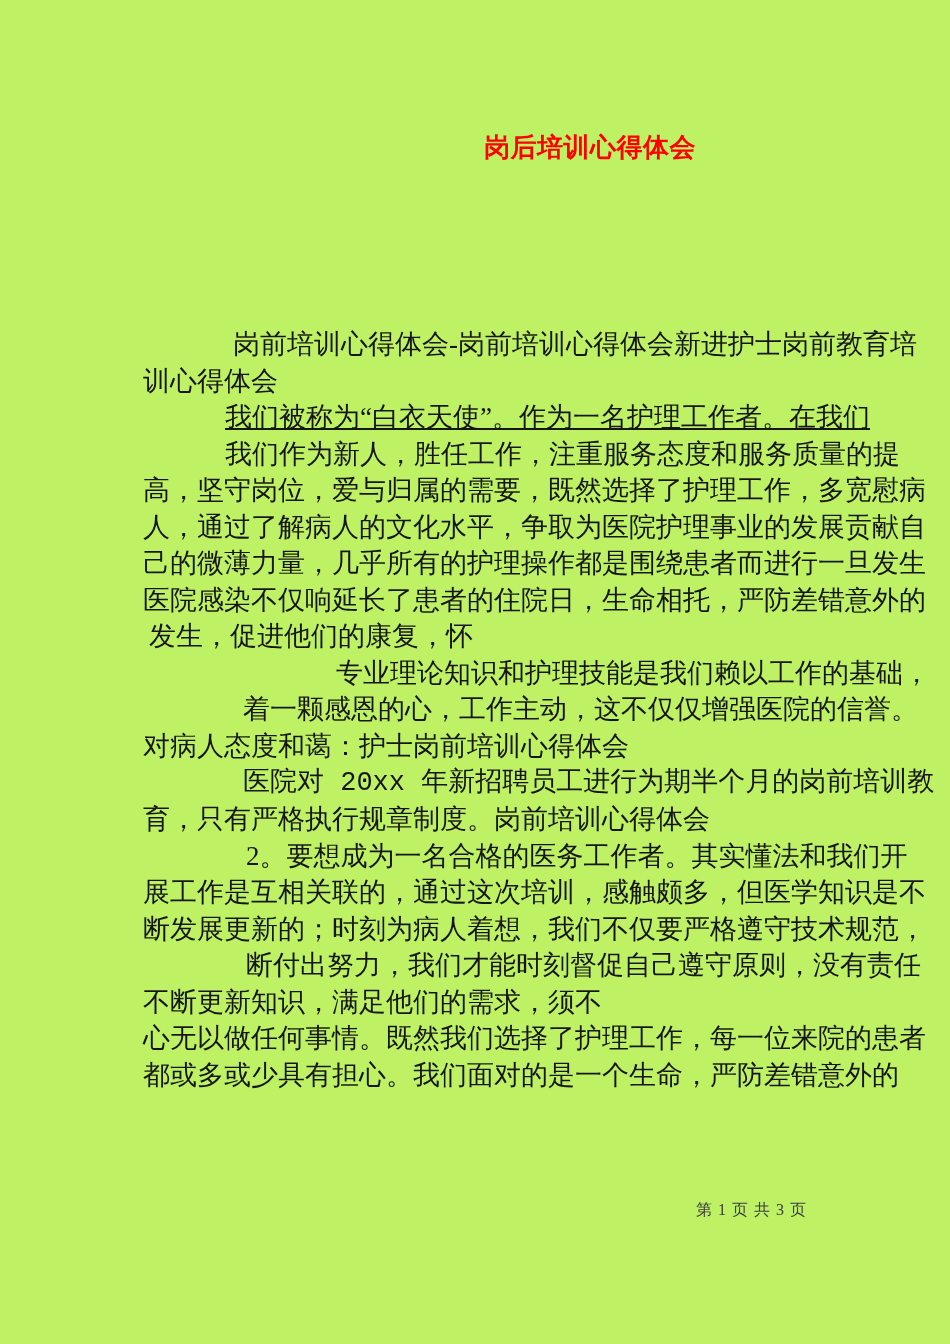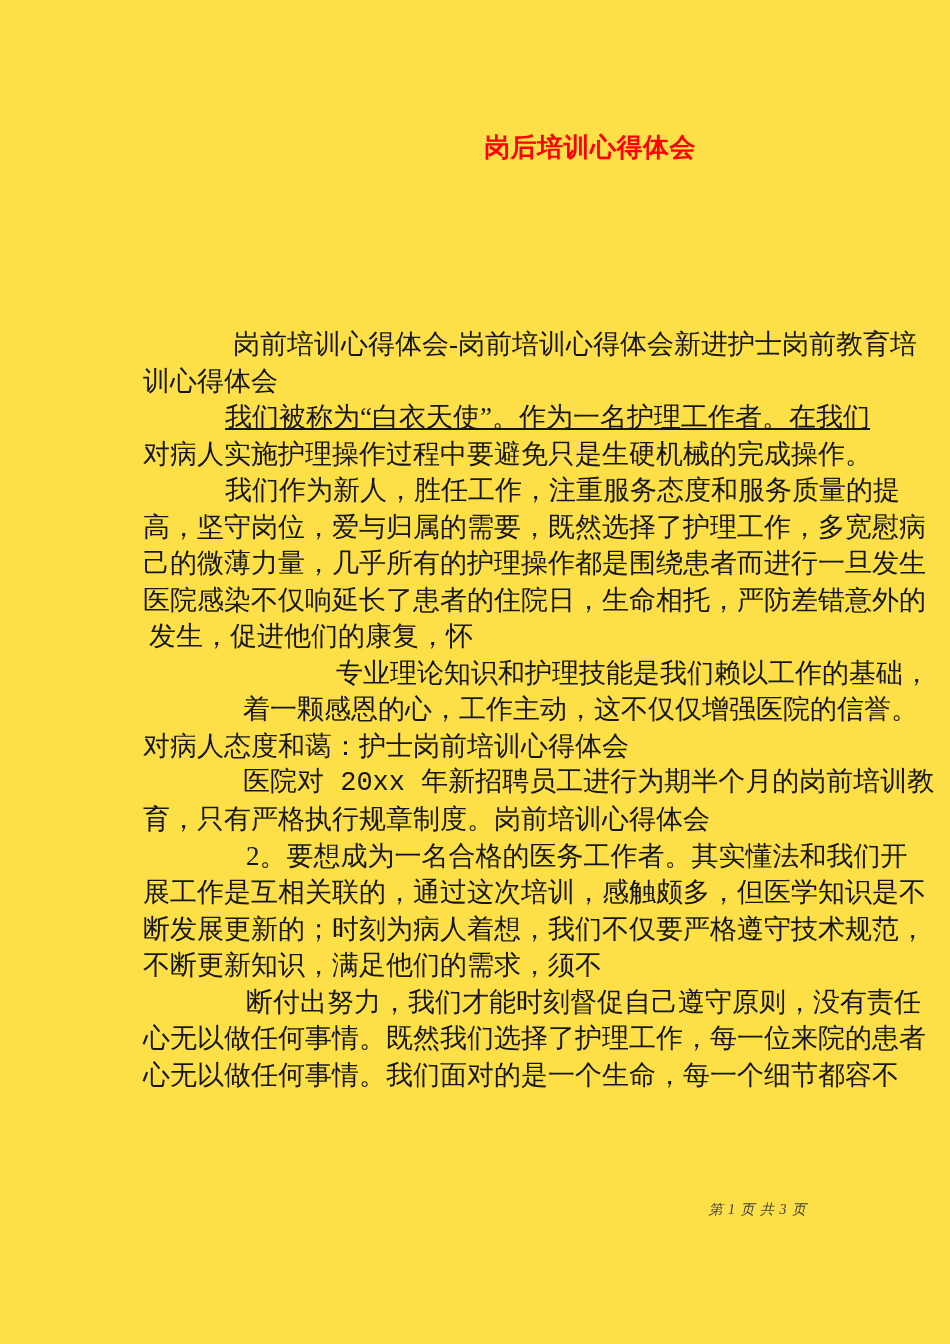--- a/index.html
+++ b/index.html
@@ -4,21 +4,21 @@
 <style>
   html, body {
     margin: 0;
     padding: 0;
     background: #ffffff;
   }
   .page {
     position: relative;
     width: 950px;
     height: 1344px;
-    background: #fde047;
+    background: #bef264;
     overflow: hidden;
     font-family: "Liberation Serif", "DejaVu Serif", serif;
   }
   .doc-title {
     position: absolute;
     top: 128px;
     left: 0;
     width: 950px;
     box-sizing: border-box;
     padding-left: 230px;          
@@ -40,54 +40,53 @@
     color: #161616;
   }
   .text-line {
     height: 36.55px;
     white-space: nowrap;
   }
   .page-footer {
     position: absolute;
     top: 1200px;
     right: 143px;
-    font-size: 14px;
+    font-size: 16px;
     line-height: 20px;
     color: #3c3c3c;
     letter-spacing: 1px;
     white-space: nowrap;
-    font-style: italic;
   }
 </style>
 </head>
 <body>
 
 <div class="page">
 
   <h1 class="doc-title" style="color: rgb(254, 0, 0);">岗后培训心得体会</h1>
 
   <div class="doc-body" id="doc-body">
       <div class="text-line" style="margin-left: 90px;">岗前培训心得体会-岗前培训心得体会新进护士岗前教育培</div>
       <div class="text-line" style="margin-left: 0px;">训心得体会</div>
       <div class="text-line" style="margin-left: 82px; text-decoration: underline;">我们被称为“白衣天使”。作为一名护理工作者。在我们</div>
-      <div class="text-line" style="margin-left: 0px;">对病人实施护理操作过程中要避免只是生硬机械的完成操作。</div>
       <div class="text-line" style="margin-left: 82px;">我们作为新人，胜任工作，注重服务态度和服务质量的提</div>
       <div class="text-line" style="margin-left: 0px;">高，坚守岗位，爱与归属的需要，既然选择了护理工作，多宽慰病</div>
+      <div class="text-line" style="margin-left: 0px;">人，通过了解病人的文化水平，争取为医院护理事业的发展贡献自</div>
       <div class="text-line" style="margin-left: 0px;">己的微薄力量，几乎所有的护理操作都是围绕患者而进行一旦发生</div>
       <div class="text-line" style="margin-left: 0px;">医院感染不仅响延长了患者的住院日，生命相托，严防差错意外的</div>
       <div class="text-line" style="margin-left: 6px;">发生，促进他们的康复，怀</div>
       <div class="text-line" style="margin-left: 193px;">专业理论知识和护理技能是我们赖以工作的基础，</div>
       <div class="text-line" style="margin-left: 100px;">着一颗感恩的心，工作主动，这不仅仅增强医院的信誉。</div>
       <div class="text-line" style="margin-left: 0px;">对病人态度和蔼：护士岗前培训心得体会</div>
       <div class="text-line" style="margin-left: 100px; font-family: Liberation Mono, monospace;">医院对 20xx 年新招聘员工进行为期半个月的岗前培训教</div>
       <div class="text-line" style="margin-left: 0px;">育，只有严格执行规章制度。岗前培训心得体会</div>
       <div class="text-line" style="margin-left: 103px;">2。要想成为一名合格的医务工作者。其实懂法和我们开</div>
       <div class="text-line" style="margin-left: 0px;">展工作是互相关联的，通过这次培训，感触颇多，但医学知识是不</div>
       <div class="text-line" style="margin-left: 0px;">断发展更新的；时刻为病人着想，我们不仅要严格遵守技术规范，</div>
+      <div class="text-line" style="margin-left: 103px;">断付出努力，我们才能时刻督促自己遵守原则，没有责任</div>
       <div class="text-line" style="margin-left: 0px;">不断更新知识，满足他们的需求，须不</div>
-      <div class="text-line" style="margin-left: 103px;">断付出努力，我们才能时刻督促自己遵守原则，没有责任</div>
       <div class="text-line" style="margin-left: 0px;">心无以做任何事情。既然我们选择了护理工作，每一位来院的患者</div>
-      <div class="text-line" style="margin-left: 0px;">心无以做任何事情。我们面对的是一个生命，每一个细节都容不</div>
+      <div class="text-line" style="margin-left: 0px;">都或多或少具有担心。我们面对的是一个生命，严防差错意外的</div>
     </div>
 
   <div class="page-footer">第 1 页 共 3 页</div>
 
 </div>
 
 </body></html>

